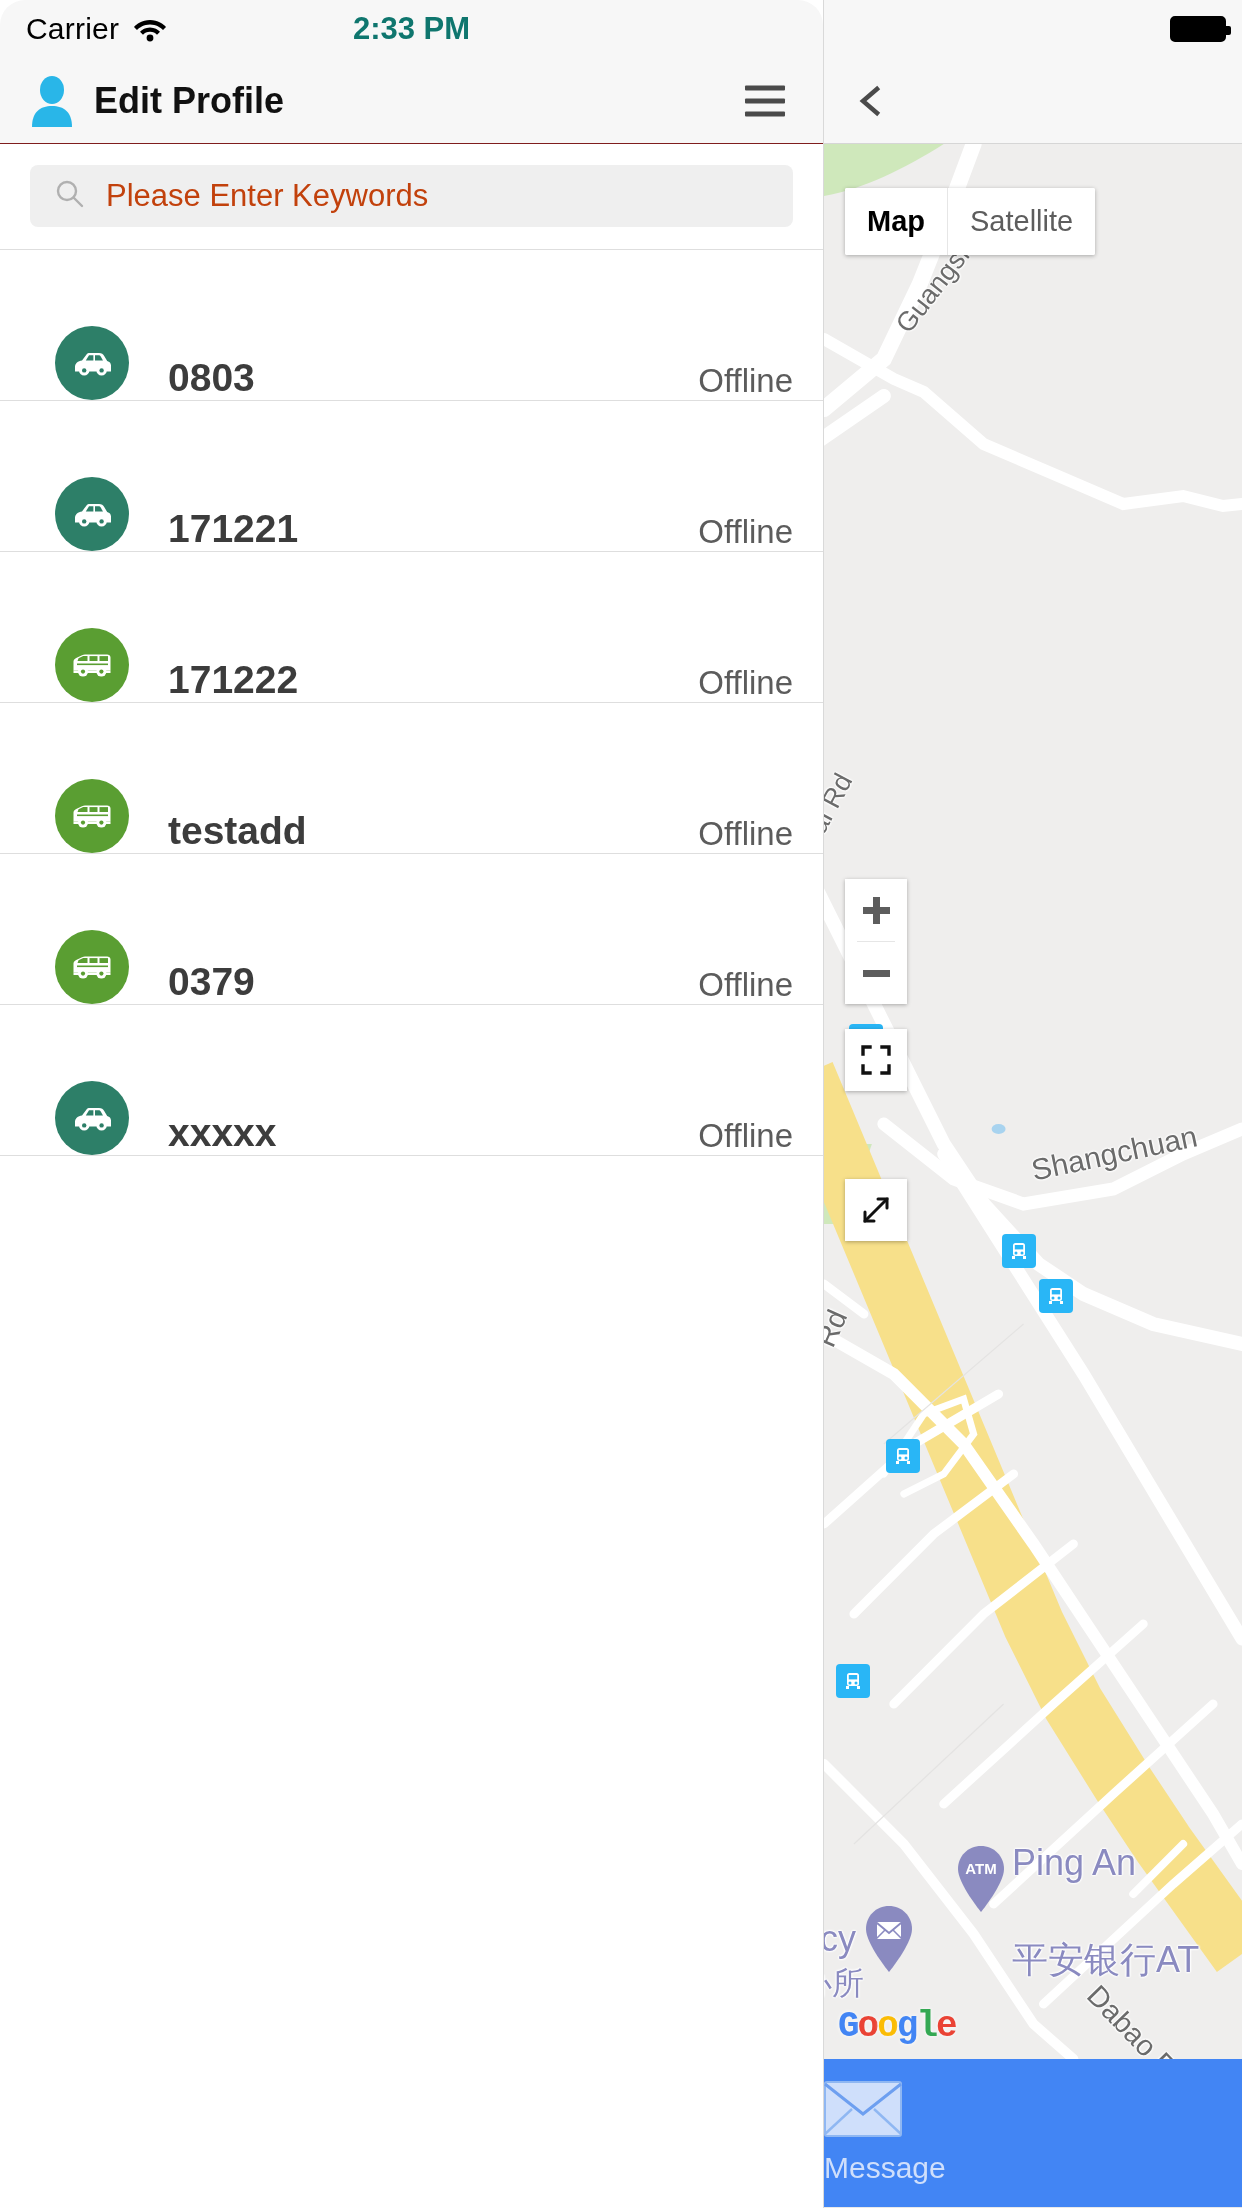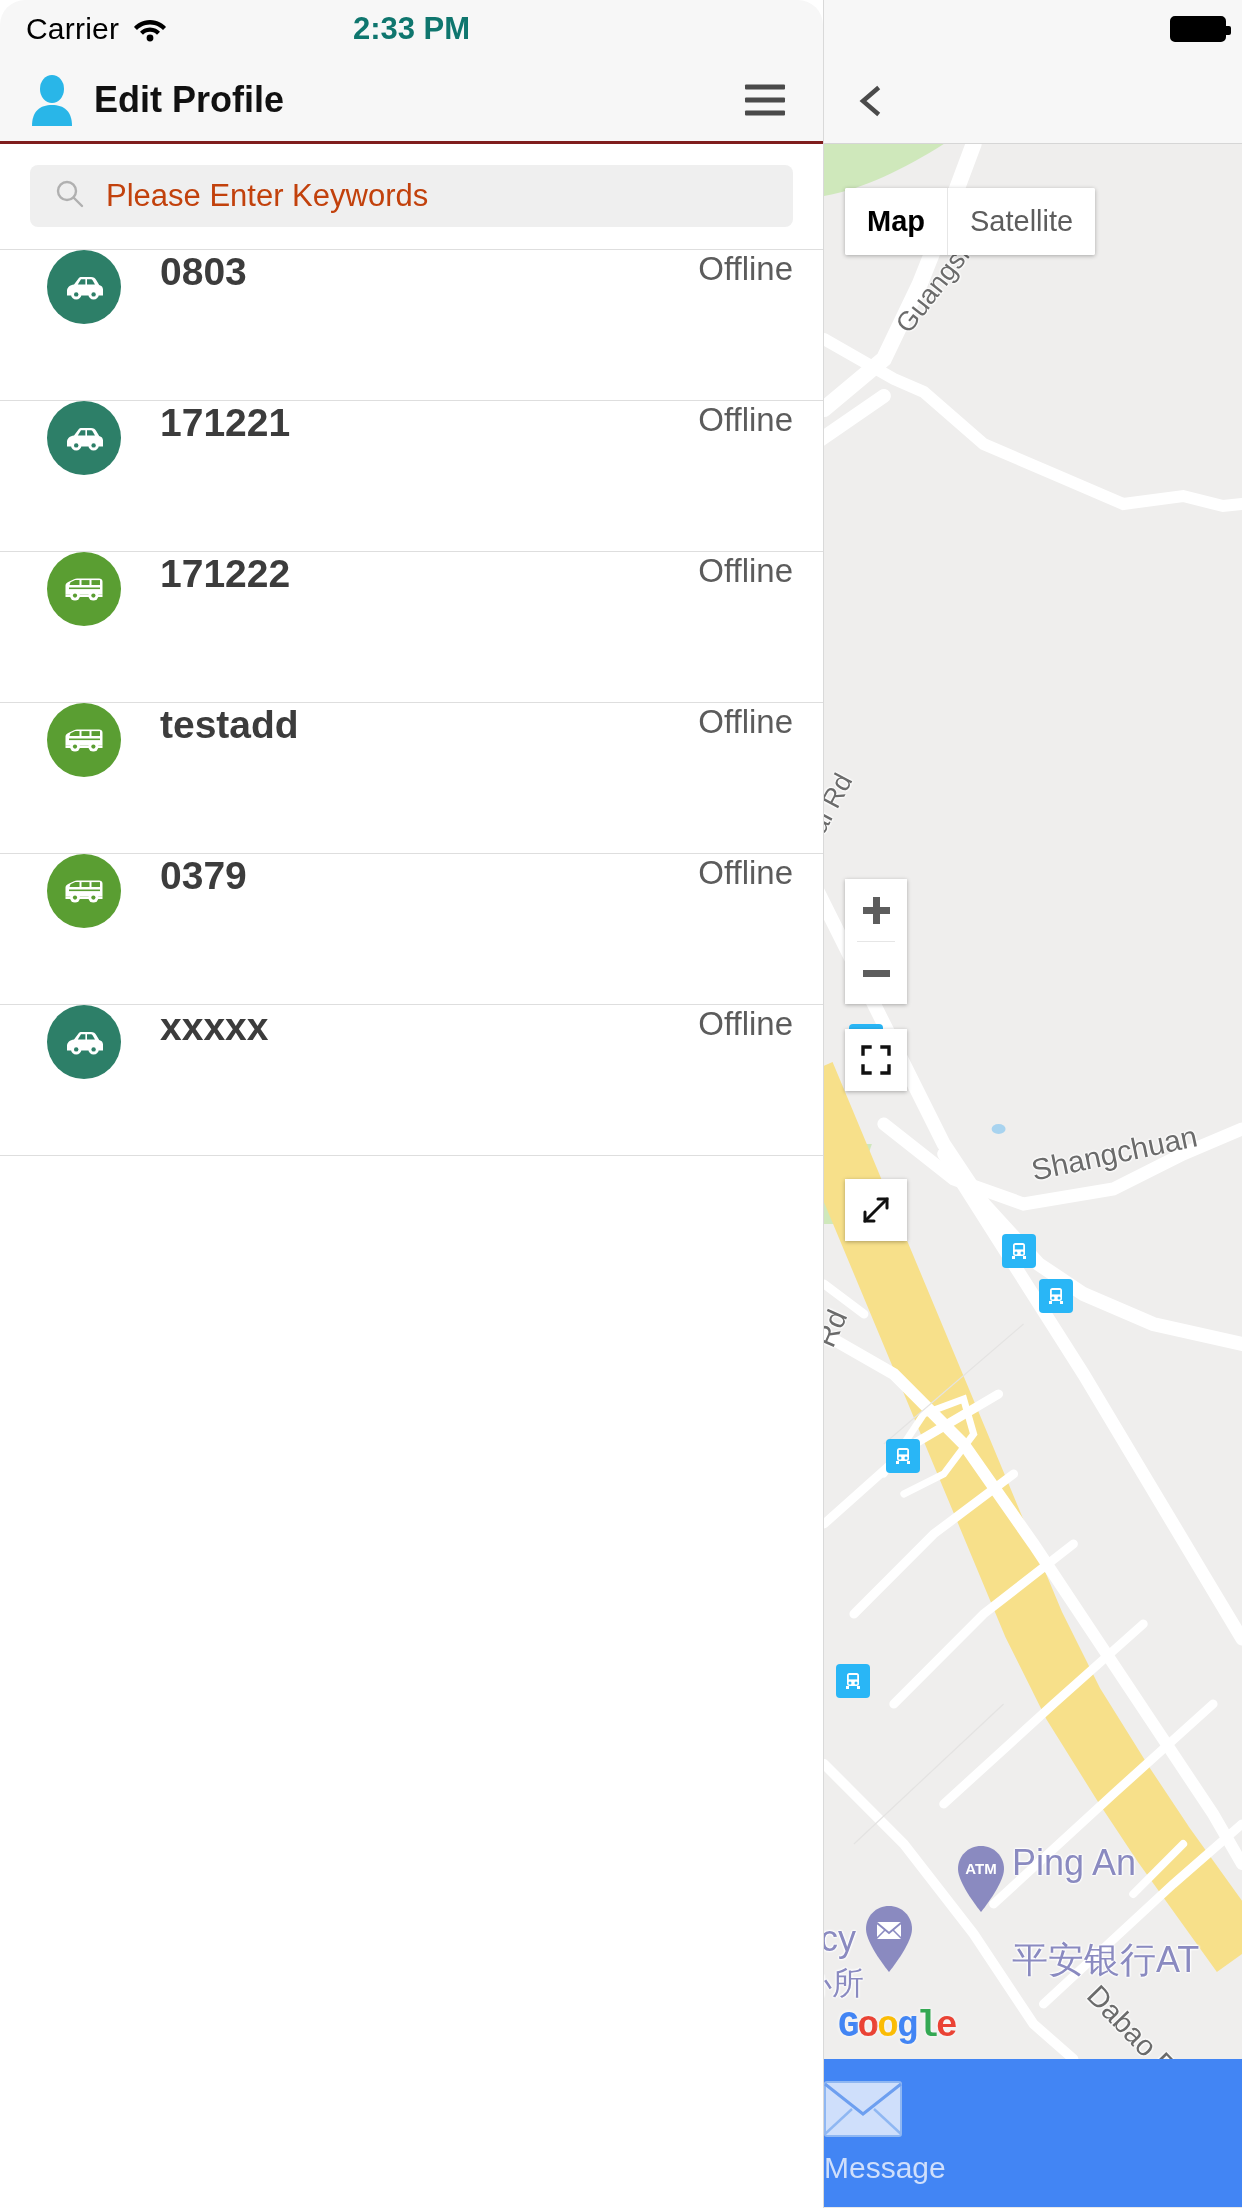--- a/index.html
+++ b/index.html
@@ -32,21 +32,21 @@
   .sb-wifi { margin-left: 14px; display:flex; align-items:center; }
   .sb-time {
     position: absolute; left: 0; right: 0; text-align: center;
     font-size: 31px; font-weight: bold; color: #0f766e;
     pointer-events: none;
   }
 
   
   .navbar {
     height: 86px; background: #f7f7f7;
-    border-bottom: 3px solid #7f1d1d;
+    border-bottom: 1px solid #7f1d1d;
     display: flex; align-items: center;
     padding: 0 30px 0 26px;
     position: relative;
   }
   .nav-left { display:flex; align-items:center; gap: 16px; }
   .avatar-icon { width: 52px; height: 52px; display:block; }
   .nav-title { font-size: 36px; font-weight: bold; color: #111; }
   .hamburger {
     position:absolute; right: 38px; top: 50%; transform: translateY(-50%);
     width: 40px; display:flex; flex-direction:column; gap: 8px;
@@ -60,23 +60,23 @@
     display:flex; align-items:center; padding: 0 24px; gap: 20px;
   }
   .search-ph { font-size: 31px; color:#c2410c; }
 
   .list-divider-top { height:1px; background:#dedede; }
 
   
   .veh-list { background:#fff; }
   .veh-row {
     height: 151px;
-    display:flex; align-items:flex-start;
+    display:flex; align-items:flex-end;
     border-bottom: 1px solid #dedede;
-    padding: 0 30px 0 8px;
+    padding: 0 30px 0 16px;
     background:#fff;
   }
   .veh-icon-cell { width: 152px; display:flex; justify-content:center; align-items:center; }
   .veh-badge {
     width: 74px; height: 74px; border-radius: 50%;
     display:flex; align-items:center; justify-content:center;
   }
   .veh-name { font-size: 39px; font-weight: bold; color: #3c3c3c; flex: 1; }
   .veh-status { font-size: 33px; color: #5c5c5c; }
 

